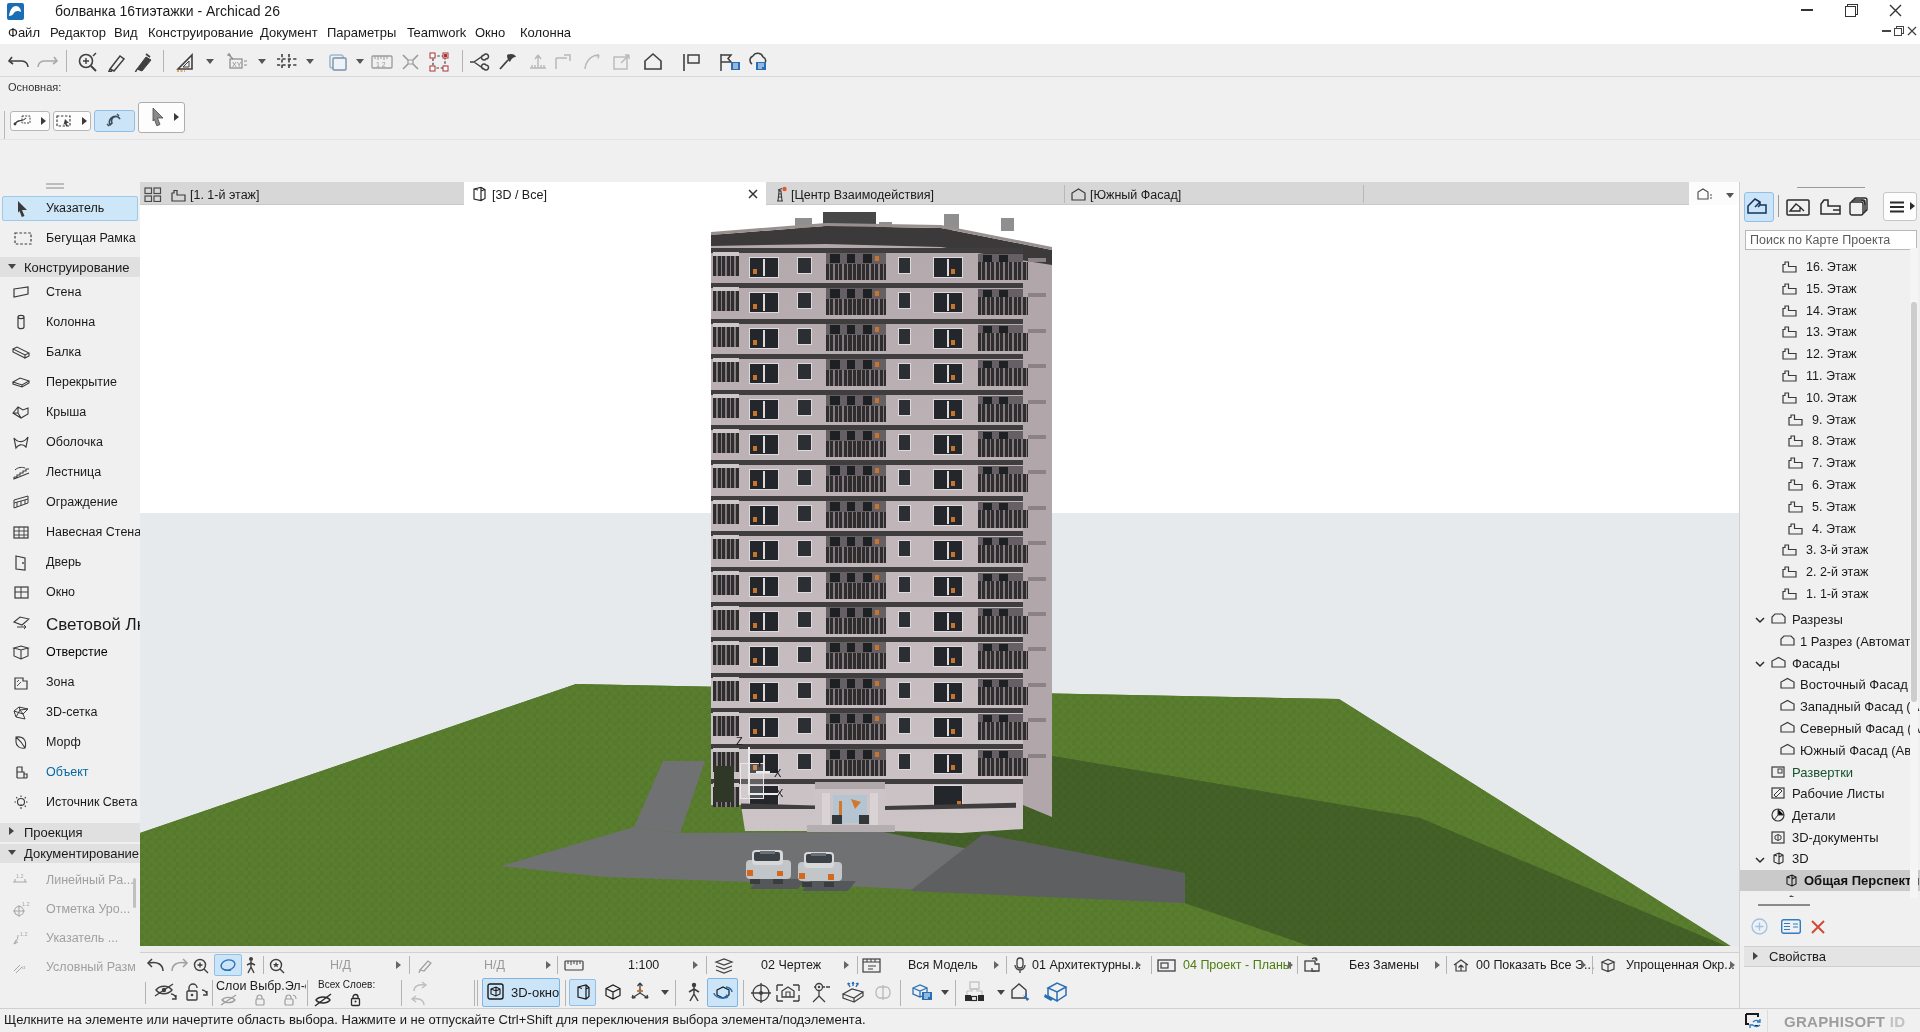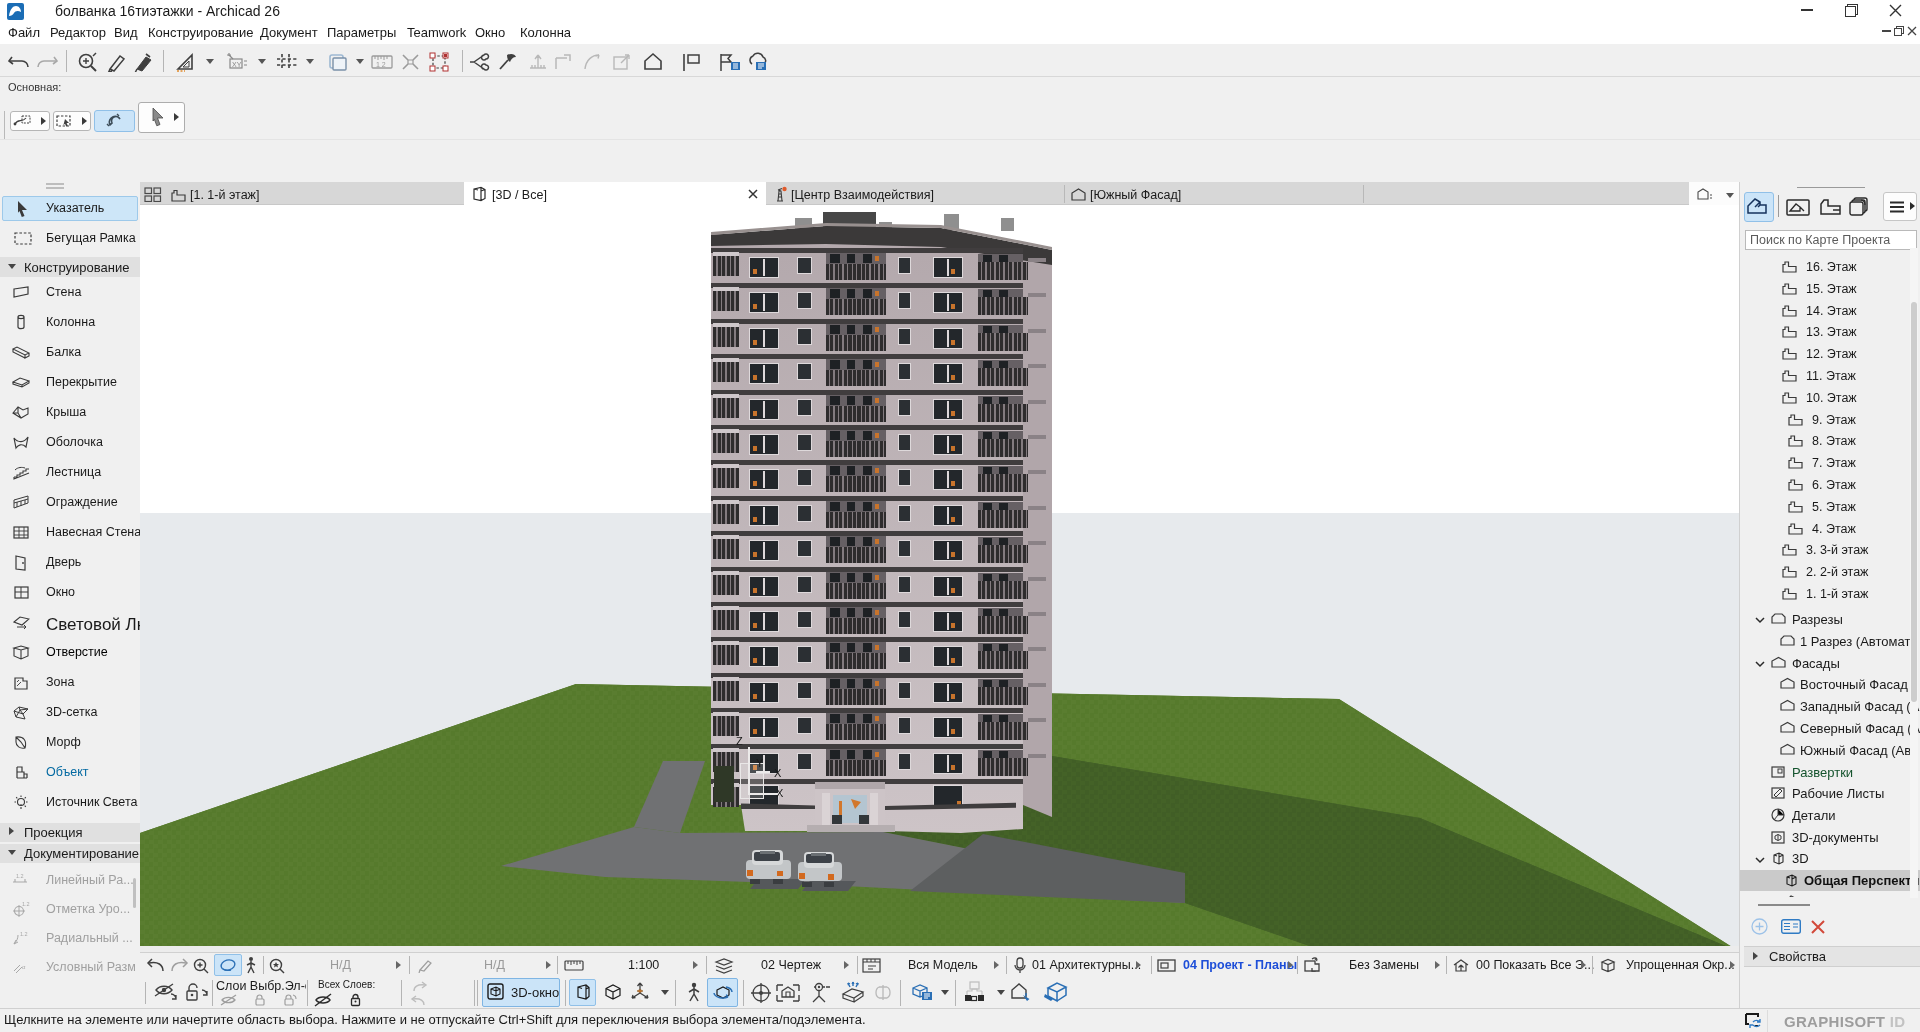--- a/index.html
+++ b/index.html
@@ -288,21 +288,21 @@
 <svg class="ic" style="left:12px;top:901px" width="18" height="18" viewBox="0 0 18 18">
     <circle cx="7" cy="10" r="4.5" fill="none" stroke="#a8a8a8" stroke-width="1.1"></circle>
     <path d="M1 10 H13 M7 4 V16" stroke="#a8a8a8" stroke-width="1"></path>
     <text x="10" y="5" font-size="5.5" fill="#a8a8a8" font-family="Liberation Sans">1.2</text>
   </svg>
 <div class="abs" style="left:46px;top:902px;font-size:12.5px;color:#a0a0a0;">Отметка Уро...</div>
 <svg class="ic" style="left:12px;top:930px" width="18" height="18" viewBox="0 0 18 18">
     <path d="M2 14 C5 11 6 8 6 5 M2 14 L6 12 M2 14 L4 10" stroke="#a8a8a8" stroke-width="1" fill="none"></path>
     <text x="8" y="6" font-size="5.5" fill="#a8a8a8" font-family="Liberation Sans">1.2</text>
   </svg>
-<div class="abs" style="left:46px;top:931px;font-size:12.5px;color:#a0a0a0;">Радиальный ...</div>
+<div class="abs" style="left:46px;top:931px;font-size:12.5px;color:#a0a0a0;">Указатель ...</div>
 <svg class="ic" style="left:12px;top:959px" width="18" height="18" viewBox="0 0 18 18">
     <path d="M2 12 L8 6 M4 14 L10 8" stroke="#a8a8a8" stroke-width="1" fill="none"></path>
     <text x="10" y="10" font-size="6" fill="#a8a8a8" font-family="Liberation Sans">α</text>
   </svg>
 <div class="abs" style="left:46px;top:960px;font-size:12.5px;color:#a0a0a0;">Условный Разм</div>
 <div class="abs" style="left:133px;top:878px;width:3px;height:30px;background:#c0c0c0;border-radius:2px;"></div>
 <div class="abs" style="left:140px;top:182px;width:1549px;height:23px;background:#d7d7d7;border-bottom:1px solid #c8c8c8;"></div>
 <svg class="ic" style="left:144px;top:187px" width="18" height="15" viewBox="0 0 18 15">
     <rect x="1" y="1" width="6.5" height="5.5" fill="none" stroke="#4a4a4a" stroke-width="1.2"></rect>
     <rect x="10" y="1" width="6.5" height="5.5" fill="none" stroke="#4a4a4a" stroke-width="1.2"></rect>
@@ -802,21 +802,21 @@
     <svg class="ic" style="left:872px;top:4px" width="16" height="17" viewBox="0 0 16 17">
       <path d="M8 1 a3 3 0 0 1 3 3 v4 a3 3 0 0 1 -6 0 V4 a3 3 0 0 1 3 -3 Z M3 8 a5 5 0 0 0 10 0 M8 13 v3" fill="none" stroke="#3f3f3f" stroke-width="1.3"></path>
     </svg>
     <div class="abs" style="left:892px;top:5px;font-size:12.5px;color:#1a1a1a;">01 Архитектурны...</div>
     <div class="tri-r abs" style="left:996px;top:8px;border-left-color:#666;"></div>
     <div class="sep" style="left:1011px;top:3px;height:18px;"></div>
     <svg class="ic" style="left:1017px;top:6px" width="19" height="13" viewBox="0 0 19 13">
       <rect x="1" y="1" width="17" height="11" fill="none" stroke="#3f3f3f" stroke-width="1.3"></rect>
       <rect x="4" y="4" width="7" height="5" fill="none" stroke="#3f3f3f" stroke-width="1.2"></rect>
     </svg>
-    <div class="abs" style="left:1043px;top:5px;font-size:12.5px;color:#1d4ed8;font-weight:bold;">04 Проект - Планы</div>
+    <div class="abs" style="left:1043px;top:5px;font-size:12.5px;color:#4d7c0f;">04 Проект - Планы</div>
     <div class="tri-r abs" style="left:1148px;top:8px;border-left-color:#666;"></div>
     <div class="sep" style="left:1157px;top:3px;height:18px;"></div>
     <svg class="ic" style="left:1163px;top:4px" width="19" height="17" viewBox="0 0 19 17">
       <rect x="2" y="4" width="10" height="10" fill="none" stroke="#3f3f3f" stroke-width="1.3"></rect>
       <path d="M12 7 h4 v7 h-7 v-3" fill="#f0f0f0" stroke="#3f3f3f" stroke-width="1.3"></path>
       <path d="M9 2 C11 0.5 13 0.5 14 2 M14 2 l-2.2 0.4 M14 2 l-0.4 2.2" stroke="#3f3f3f" stroke-width="1.1" fill="none"></path>
     </svg>
     <div class="abs" style="left:1209px;top:5px;font-size:12.5px;color:#1a1a1a;">Без Замены</div>
     <div class="tri-r abs" style="left:1295px;top:8px;border-left-color:#666;"></div>
     <div class="sep" style="left:1306px;top:3px;height:18px;"></div>

